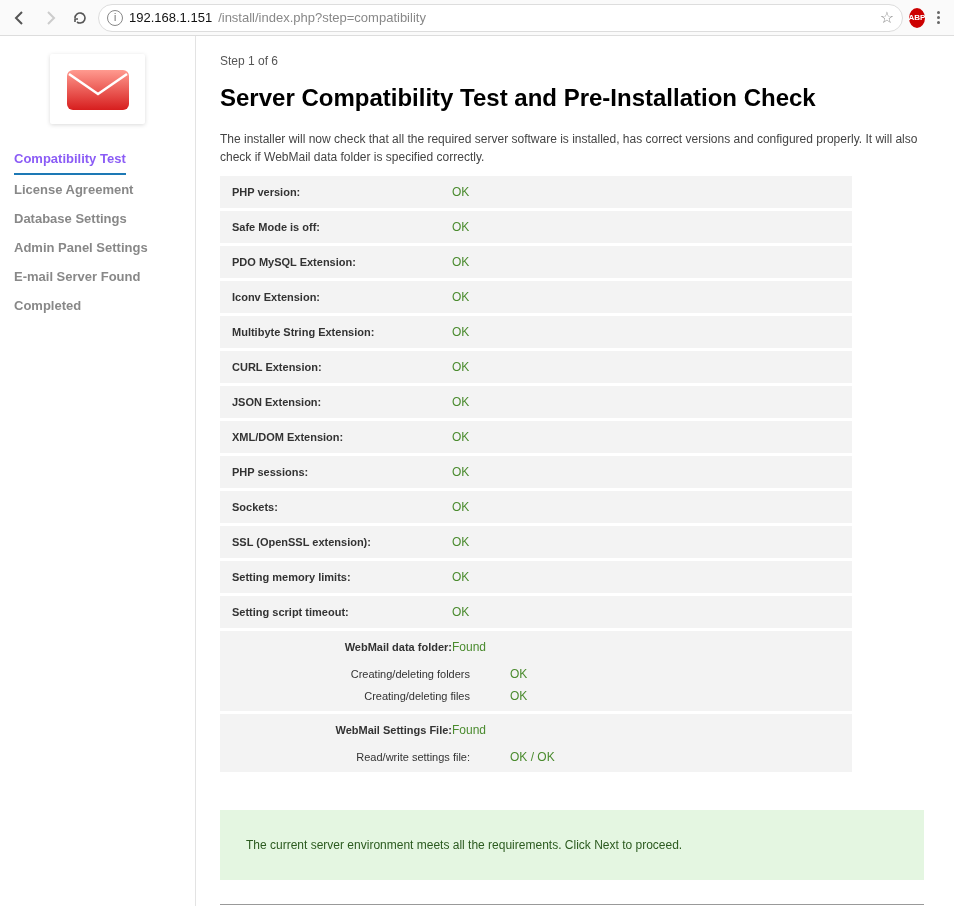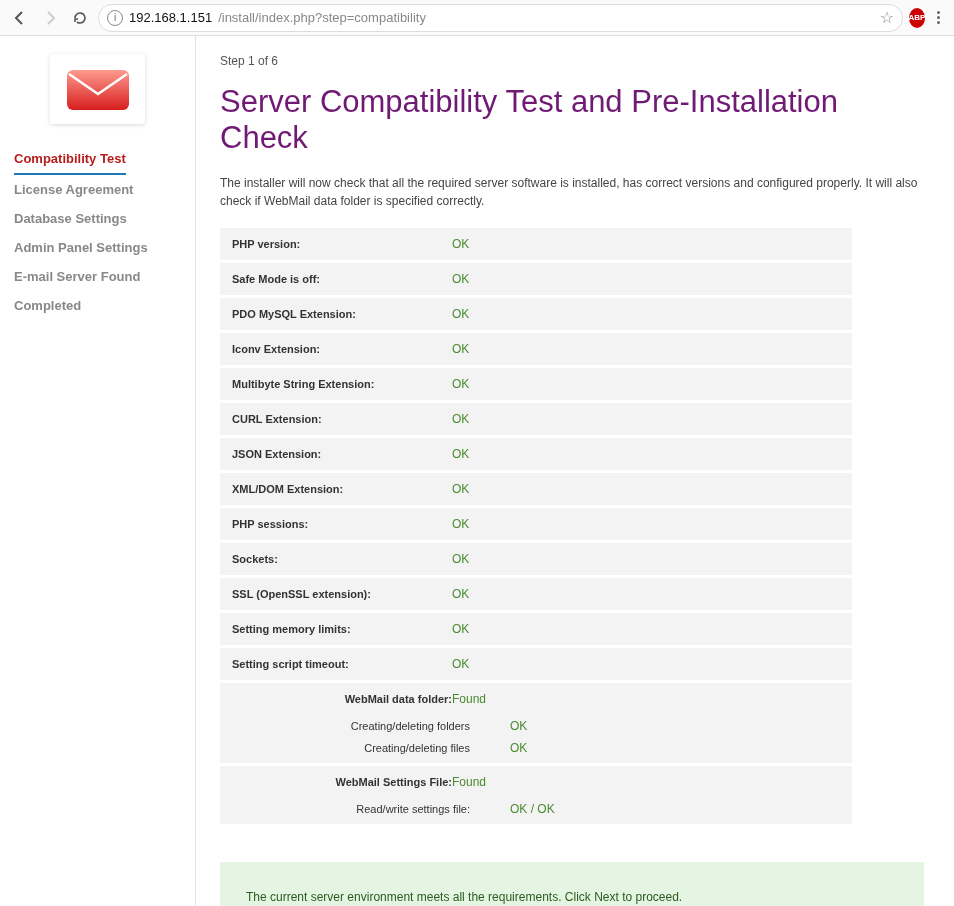--- a/index.html
+++ b/index.html
@@ -18,26 +18,26 @@
   .menu-dots { display:flex; flex-direction:column; gap:2px; padding: 0 6px; }
   .menu-dots span { width:3px; height:3px; background:#666; border-radius:50%; }
 
   
   .wrap { display: flex; }
   .sidebar { width: 195px; padding: 18px 14px; }
   .logo-box { width: 95px; height: 70px; margin: 0 auto 20px; display:flex; align-items:center; justify-content:center; background:#fff; box-shadow: 0 1px 4px rgba(0,0,0,0.15); border-radius:2px; }
   .logo-box svg { width: 70px; height: 50px; }
   .side-list { list-style: none; }
   .side-list li { padding: 7px 0; font-size: 13px; color: #888; font-weight: bold; }
-  .side-list li.active { color: #b91c1c; border-bottom: 2px solid #1d79b5; display:inline-block; }
+  .side-list li.active { color: #8b5cf6; border-bottom: 2px solid #1d79b5; display:inline-block; }
   
   .main { flex: 1; border-left: 1px solid #e3e3e3; padding: 18px 30px 30px 24px; min-height: 870px; }
   .step { font-size: 12px; color: #555; margin-bottom: 16px; }
-  h1 { font-size: 31px; font-weight: normal; color: #701a75; margin-bottom: 18px; }
-  .intro { font-size: 12px; color: #444; line-height: 1.5; margin-bottom: 18px; }
+  h1 { font-size: 24px; font-weight: bold; color: #000000; margin-bottom: 18px; }
+  .intro { font-size: 12px; color: #444; line-height: 1.5; margin-bottom: 10px; }
 
   .checks { width: 632px; }
   .check-row { display:flex; align-items:center; padding: 9px 12px; background: #f3f3f3; margin-bottom: 3px; }
   .check-row.nested { background: transparent; padding: 4px 12px 4px 30px; margin-bottom:0;gap:40px; }
   .check-label { width: 220px; font-weight: bold; color: #333; font-size: 11px; }
   .check-row.nested .check-label { font-weight: normal; }
   .check-val { color: #4a8b2e; font-size: 12px; }
   .group { background:#f3f3f3; margin-bottom:3px; padding-bottom:4px;}
   .group .check-row { margin-bottom:0;text-align:right; }
   

